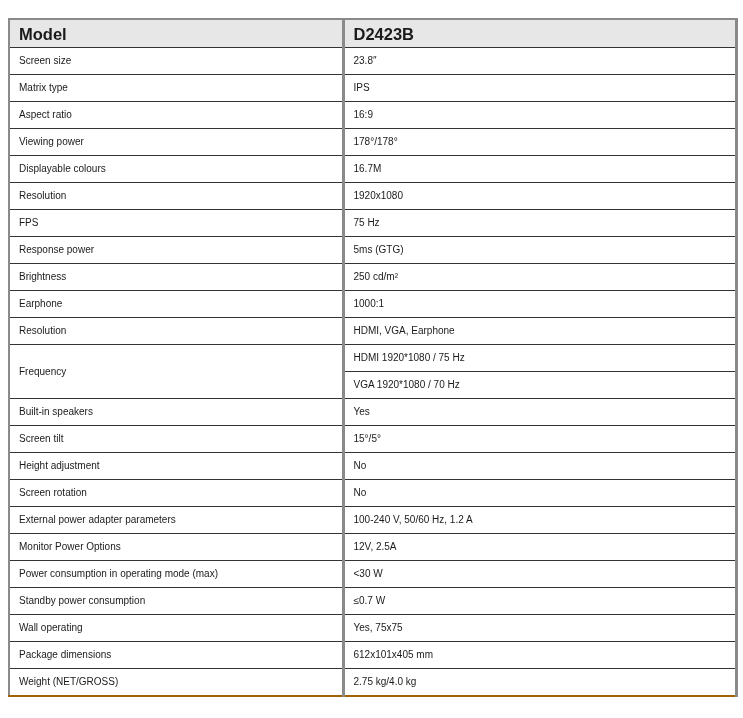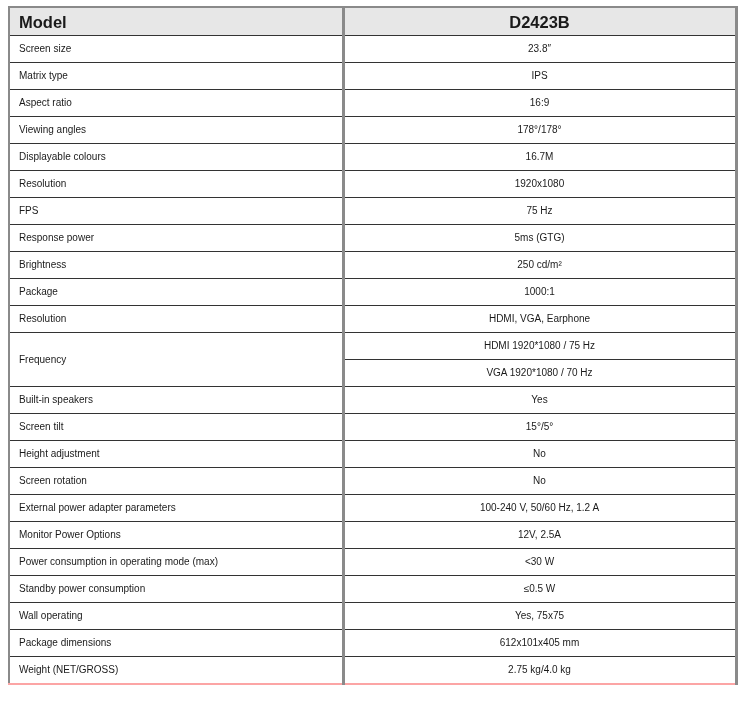--- a/index.html
+++ b/index.html
@@ -1,36 +1,36 @@
 <!DOCTYPE html>
 <html><head>
 <meta charset="utf-8">
 <style>
   html, body { margin: 0; padding: 0; background: #ffffff; }
   body { width: 743px; height: 718px; position: relative; overflow: hidden;
          font-family: "Liberation Sans", "DejaVu Sans", sans-serif; color: #1a1a1a; }
   table.spec {
-    position: absolute; left: 8px; top: 6px;
+    position: absolute; left: 8px; top: 18px;
     width: 727px; border-collapse: collapse; table-layout: fixed;
     border: 2px solid #8a8a8a; border-right: 3px solid #8a8a8a;
   }
   table.spec col.c1 { width: 334px; }
   table.spec col.c2 { width: 393px; }
   table.spec td, table.spec th {
     border-bottom: 1.5px solid #333333;
     height: 26px; padding: 0 9px; font-size: 10px; line-height: 26px;
     white-space: nowrap; overflow: hidden;
   }
   table.spec td.k, table.spec th.k { text-align: left; border-right: 3px solid #8a8a8a; }
-  table.spec td.v, table.spec th.v { text-align: center; }
+  table.spec td.v, table.spec th.v { text-align: left; }
   table.spec tr.head th {
     background: #e7e7e7; font-weight: bold; font-size: 16.5px; height: 27px;
     border-bottom: 1.5px solid #333333;
   }
-  table.spec tr:last-child td { border-bottom: 2px solid #fca5a5; }
+  table.spec tr:last-child td { border-bottom: 2px solid #a16207; }
 </style>
 </head>
 <body>
 
 <table class="spec">
   <colgroup>
       <col class="c1">
       <col class="c2">
     </colgroup>
   <tbody>
@@ -44,21 +44,21 @@
       </tr>
   <tr>
         <td class="k">Matrix type</td>
         <td class="v">IPS</td>
       </tr>
   <tr>
         <td class="k">Aspect ratio</td>
         <td class="v">16:9</td>
       </tr>
   <tr>
-        <td class="k">Viewing angles</td>
+        <td class="k">Viewing power</td>
         <td class="v">178°/178°</td>
       </tr>
   <tr>
         <td class="k">Displayable colours</td>
         <td class="v">16.7M</td>
       </tr>
   <tr>
         <td class="k">Resolution</td>
         <td class="v">1920x1080</td>
       </tr>
@@ -68,21 +68,21 @@
       </tr>
   <tr>
         <td class="k">Response power</td>
         <td class="v">5ms (GTG)</td>
       </tr>
   <tr>
         <td class="k">Brightness</td>
         <td class="v">250 cd/m²</td>
       </tr>
   <tr>
-        <td class="k">Package</td>
+        <td class="k">Earphone</td>
         <td class="v">1000:1</td>
       </tr>
   <tr>
         <td class="k">Resolution</td>
         <td class="v">HDMI, VGA, Earphone</td>
       </tr>
   <tr>
         <td class="k" rowspan="2">Frequency</td>
         <td class="v">HDMI 1920*1080 / 75 Hz</td>
       </tr>
@@ -112,21 +112,21 @@
   <tr>
         <td class="k">Monitor Power Options</td>
         <td class="v">12V, 2.5A</td>
       </tr>
   <tr>
         <td class="k">Power consumption in operating mode (max)</td>
         <td class="v">&lt;30 W</td>
       </tr>
   <tr>
         <td class="k">Standby power consumption</td>
-        <td class="v">≤0.5 W</td>
+        <td class="v">≤0.7 W</td>
       </tr>
   <tr>
         <td class="k">Wall operating</td>
         <td class="v">Yes, 75x75</td>
       </tr>
   <tr>
         <td class="k">Package dimensions</td>
         <td class="v">612x101x405 mm</td>
       </tr>
   <tr>

